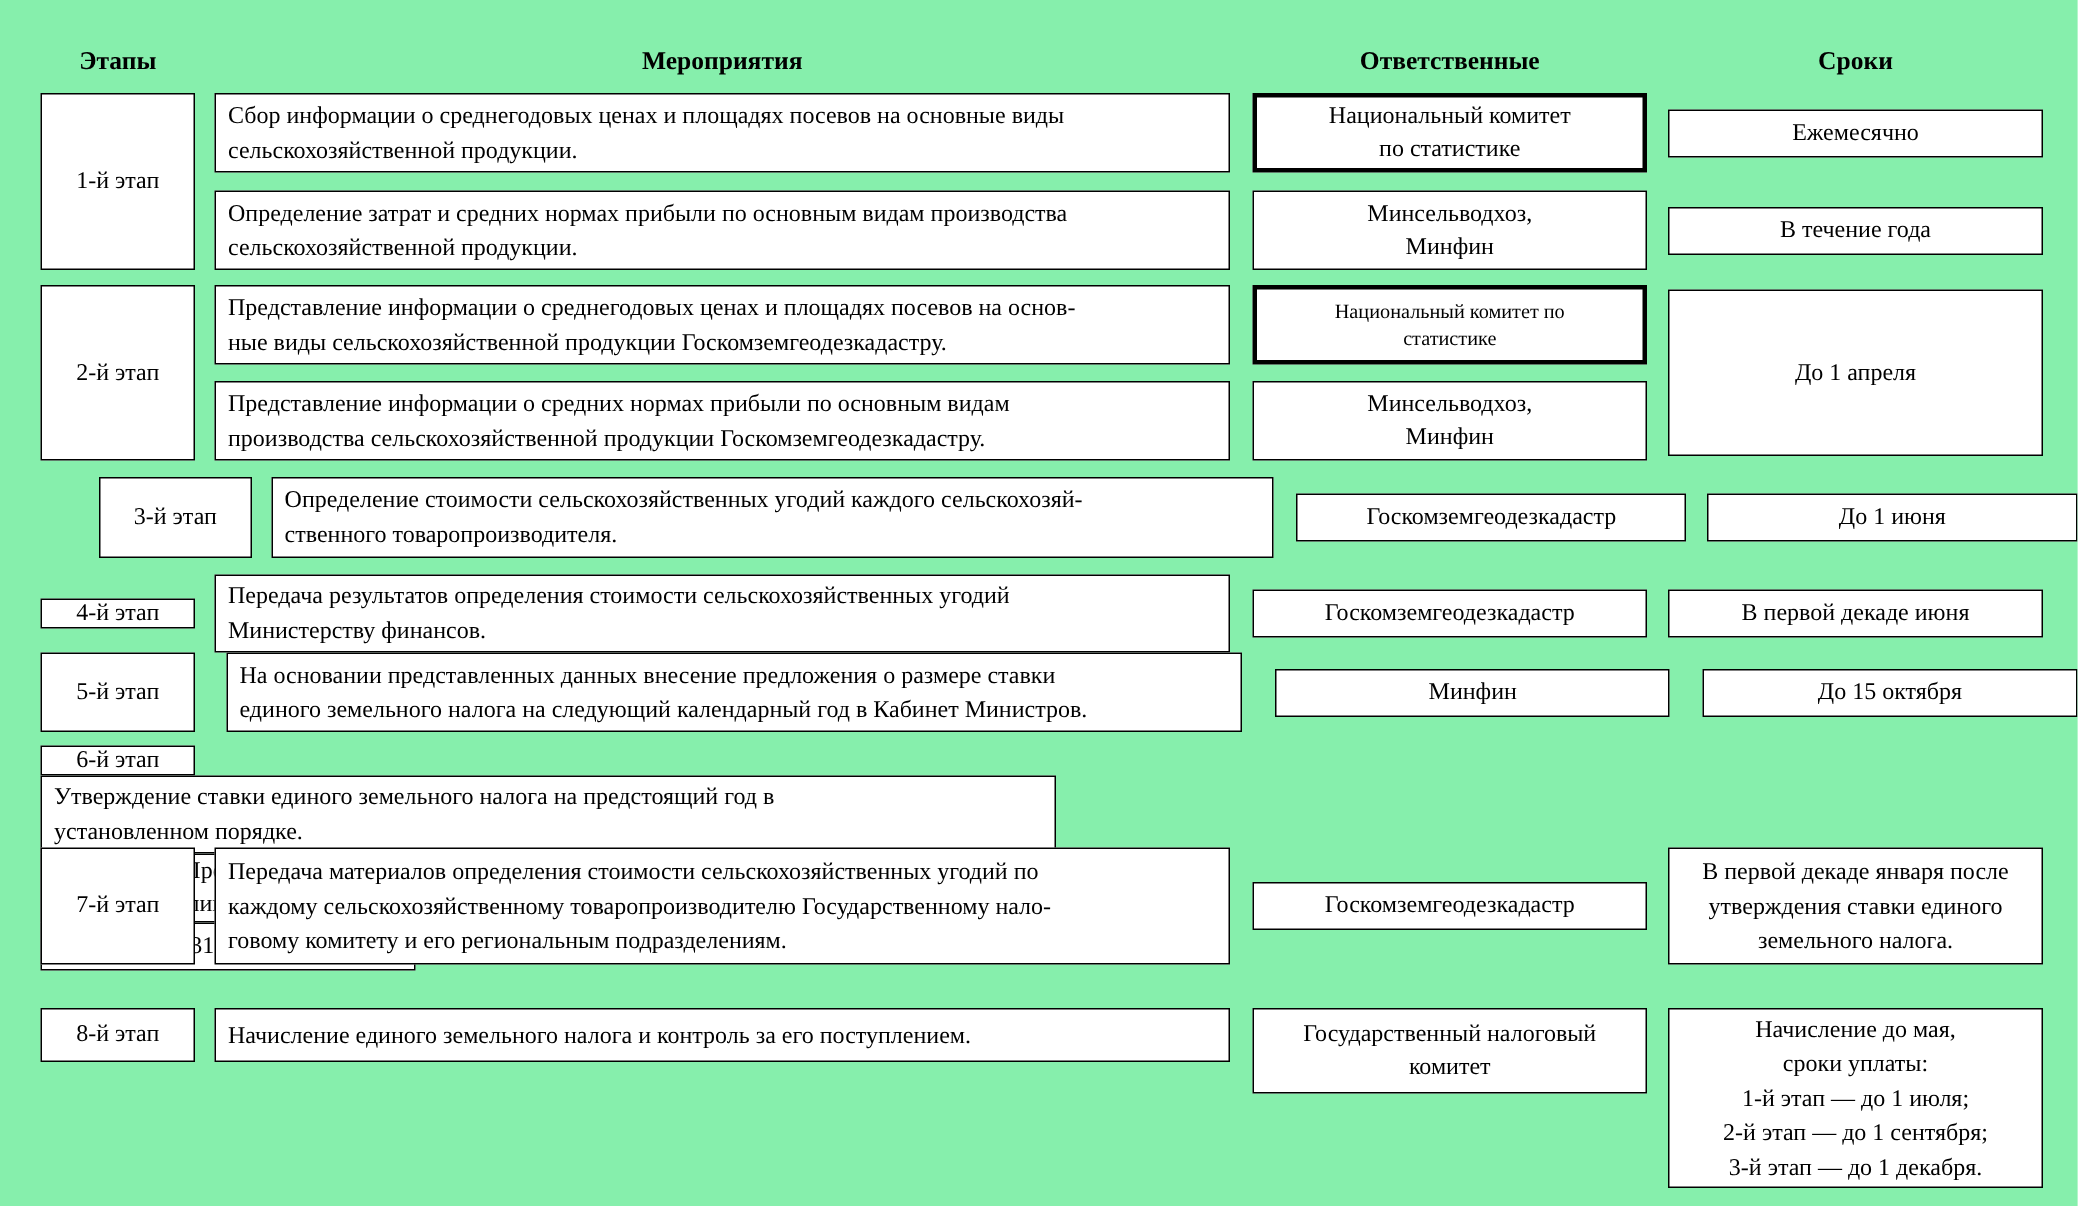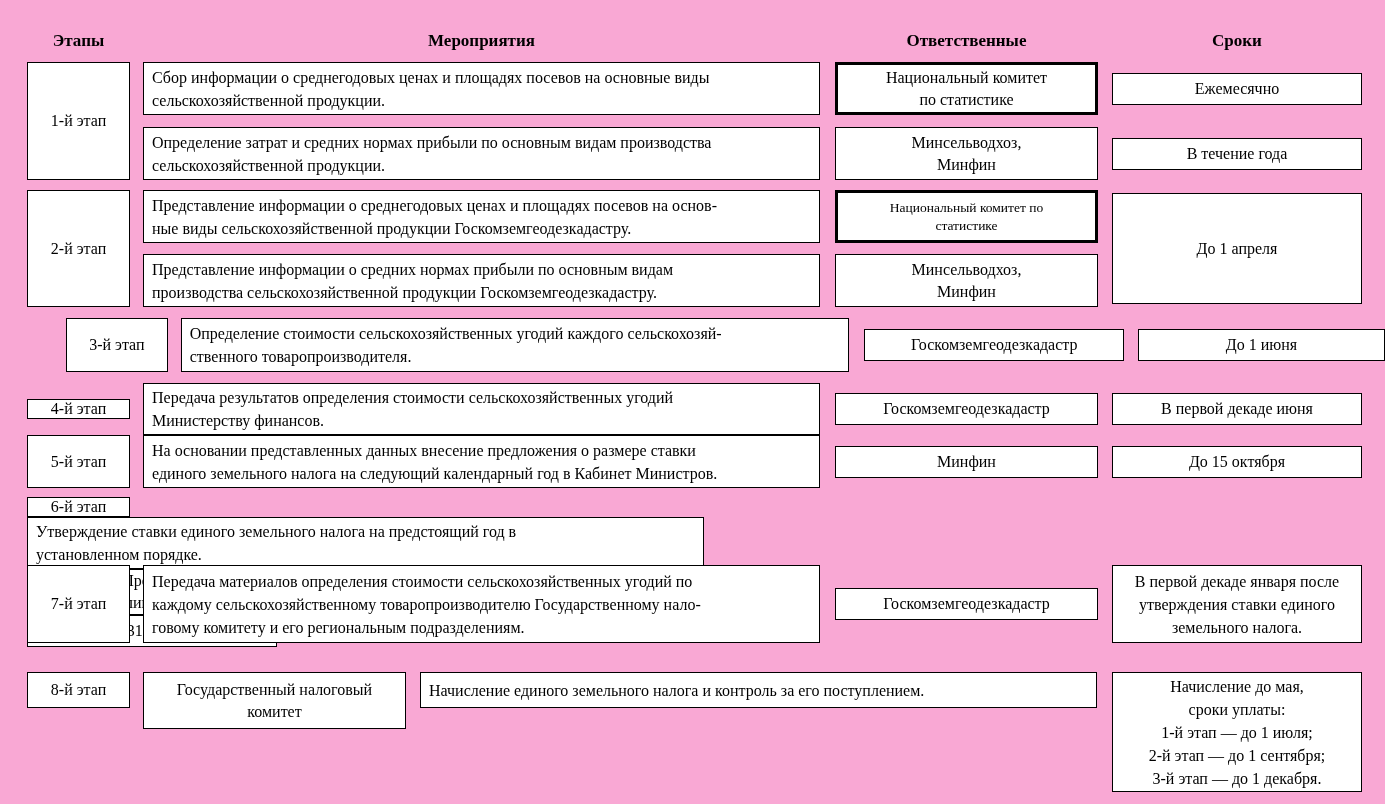--- a/index.html
+++ b/index.html
@@ -12,21 +12,21 @@
     height: 804px;
     overflow: hidden;
     font-family: "Liberation Serif", "DejaVu Serif", serif;
     color: #000000;
   }
   .sheet {
     box-sizing: border-box;
     width: 1385px;
     height: 804px;
     padding: 30px 0 0 27px;
-    background: #f9a8d4;
+    background: #86efac;
   }
   
   .hdr-row {
     display: flex;
     height: 22px;
     margin-bottom: 10px;
   }
   .h {
     font-weight: bold;
     font-size: 17px;
@@ -38,21 +38,21 @@
   .c-act   { width: 677px; margin-right: 15px; }
   .c-resp  { width: 263px; margin-right: 14px; }
   .c-term  { width: 250px; }
   .row { display: flex; align-items: stretch; }
   .col { display: flex; flex-direction: column; justify-content: space-between; }
   
   .r1 { height: 118px; margin-bottom: 10px; }
   .r2 { height: 117px; margin-bottom: 11px; }
   .r3 { height: 54px;  margin-bottom: 10px; padding-left: 39px; }
   .r4 { height: 53px;  margin-bottom: 0; align-items: center; }
-  .r5 { height: 53px;  margin-bottom: 9px; }
+  .r5 { height: 53px;  margin-bottom: 9px; justify-content: space-between; }
   .r6 { height: 54px;  margin-bottom: 14px; flex-direction: column; }
   .r7 { height: 78px;  margin-bottom: 13px; }
   .r8 { height: 120px; margin-bottom: 0; }
   
   .b {
     box-sizing: border-box;
     border: 1.5px solid #000000;
     background: #ffffff;
   }
   .bold-border { border-width: 3px; }
@@ -261,26 +261,26 @@
       <div class="b ctr full term-full">В первой декаде января после
 утверждения ставки единого
 земельного налога.</div>
     </div>
   </div>
 
   <div class="row r8">
     <div class="col c-stage">
       <div class="b stage-box">8-й этап</div>
     </div>
+    <div class="col c-act">
+      <div class="b act">Начисление единого земельного налога и контроль за его поступлением.</div>
+    </div>
     <div class="col c-resp">
       <div class="b ctr resp8">Государственный налоговый
 комитет</div>
-    </div>
-    <div class="col c-act">
-      <div class="b act">Начисление единого земельного налога и контроль за его поступлением.</div>
     </div>
     <div class="col c-term">
       <div class="b ctr term8">Начисление до мая,
 сроки уплаты:
 1-й этап — до 1 июля;
 2-й этап — до 1 сентября;
 3-й этап — до 1 декабря.</div>
     </div>
   </div>
 

